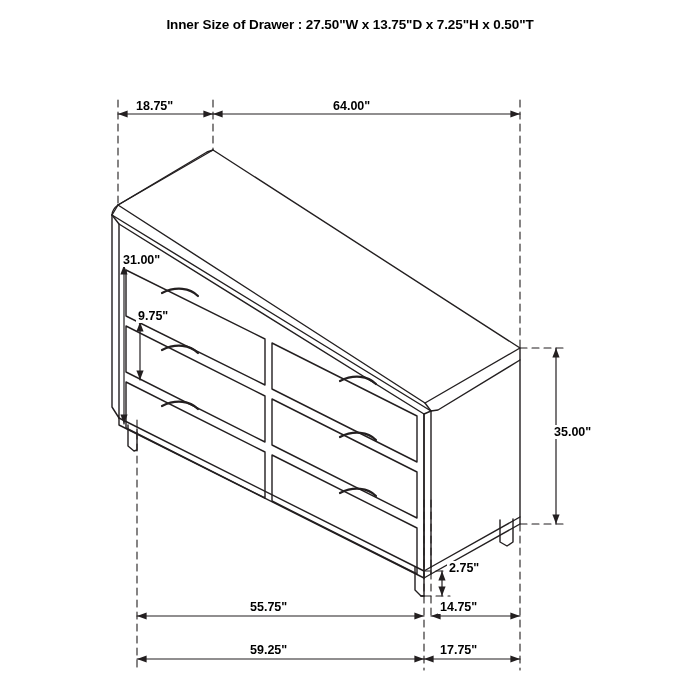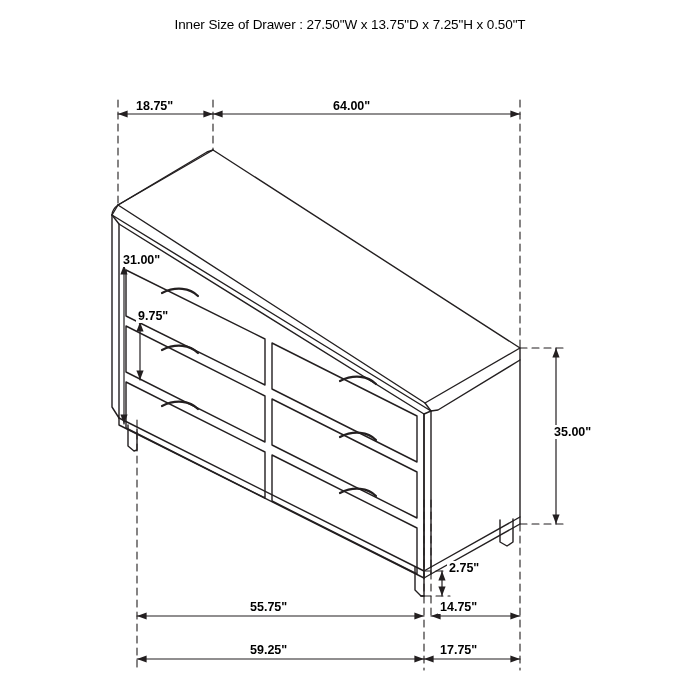--- a/index.html
+++ b/index.html
@@ -17,21 +17,21 @@
     background: #ffffff;
     overflow: hidden;
   }
   #title {
     position: absolute;
     top: 17px;
     left: 0;
     width: 700px;
     text-align: center;
     font-size: 13.5px;
-    font-weight: normal;
+    font-weight: bold;
     color: #000000;
     letter-spacing: -0.1px;
   }
   svg.diagram {
     position: absolute;
     top: 0;
     left: 0;
     width: 700px;
     height: 700px;
   }

